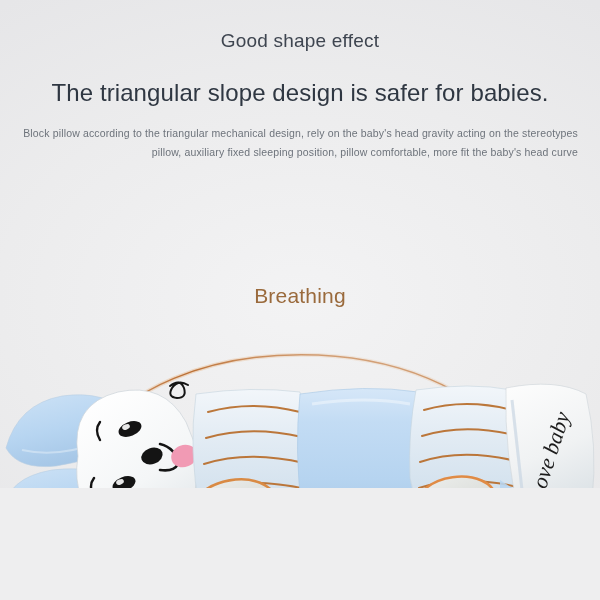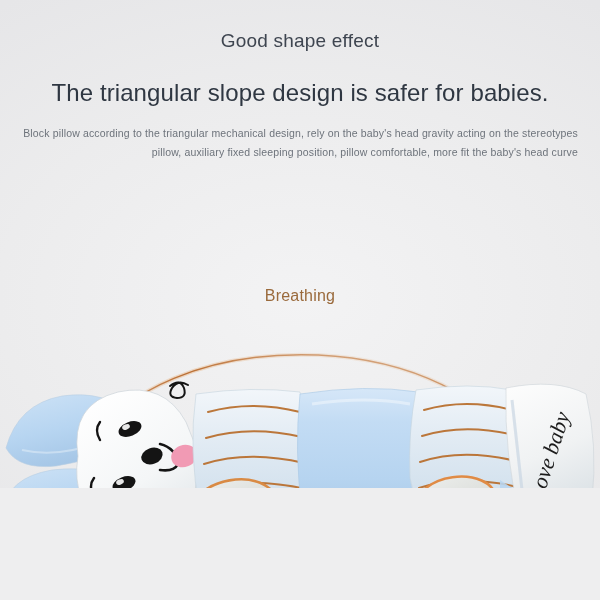--- a/index.html
+++ b/index.html
@@ -27,21 +27,21 @@
   .t-body{
     position:absolute;left:22px;top:124px;width:556px;
     font-size:10.5px;line-height:19px;color:#6d737b;
     text-align:right;letter-spacing:.15px;
   }
 
   
   .arc{position:absolute;left:0;top:175px;width:600px;height:360px;}
   .cap{
     position:absolute;left:0;top:283px;width:600px;text-align:center;
-    font-size:16px;line-height:25px;color:#9a6a3c;letter-spacing:.2px;
+    font-size:21px;line-height:25px;color:#9a6a3c;letter-spacing:.2px;
   }
 
   
   .product{position:absolute;left:0;top:330px;width:600px;height:270px;}
 </style>
 </head>
 <body>
 
 <div id="stage">
 

